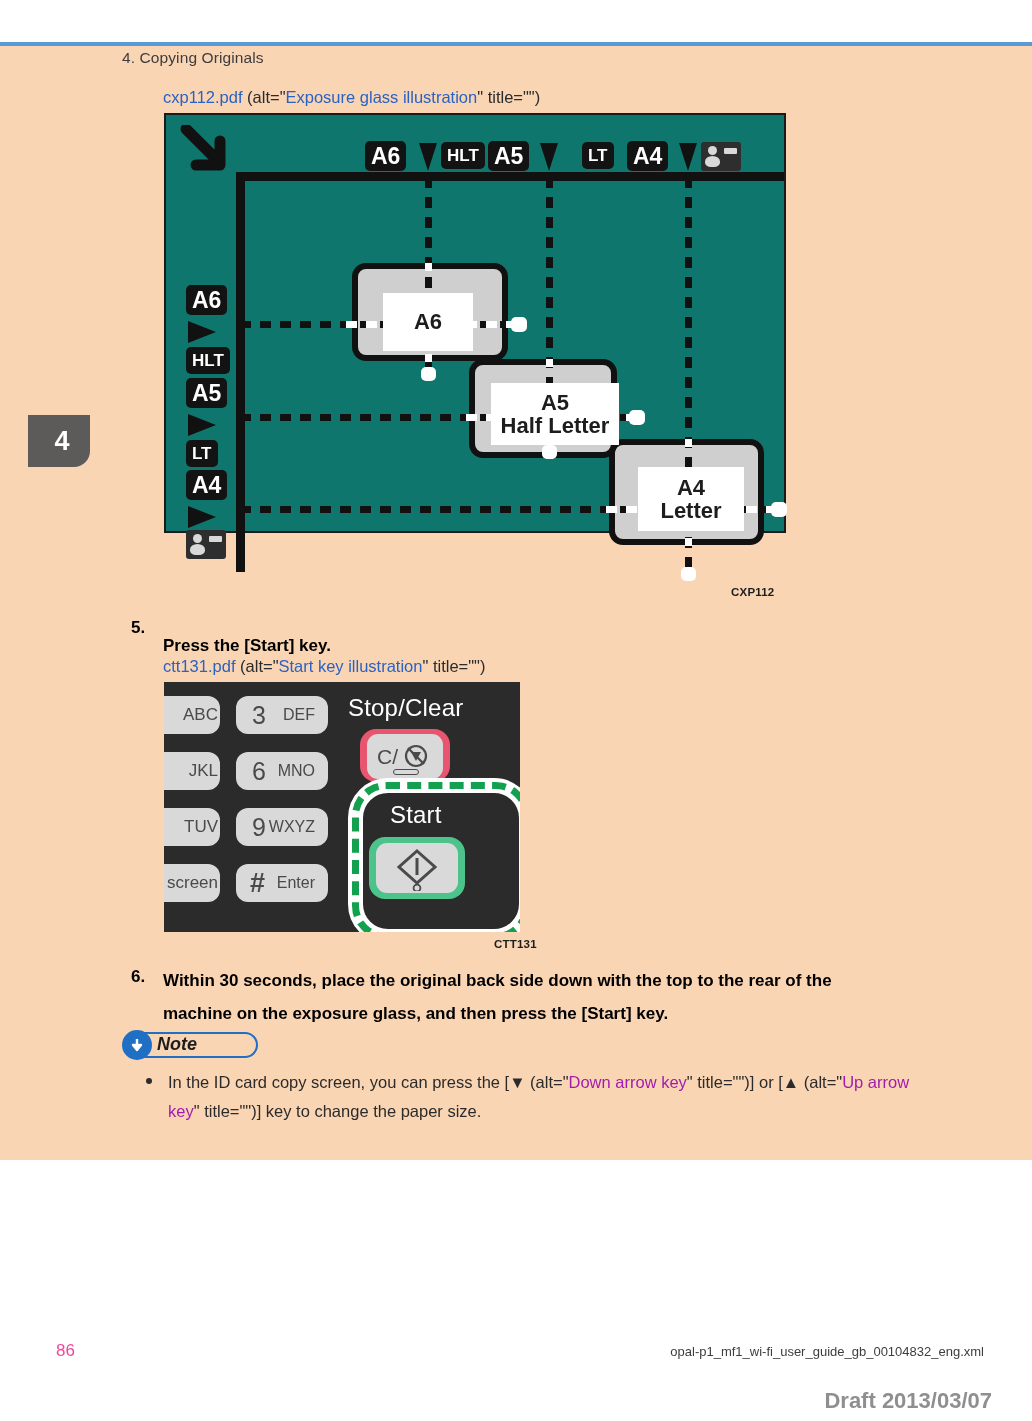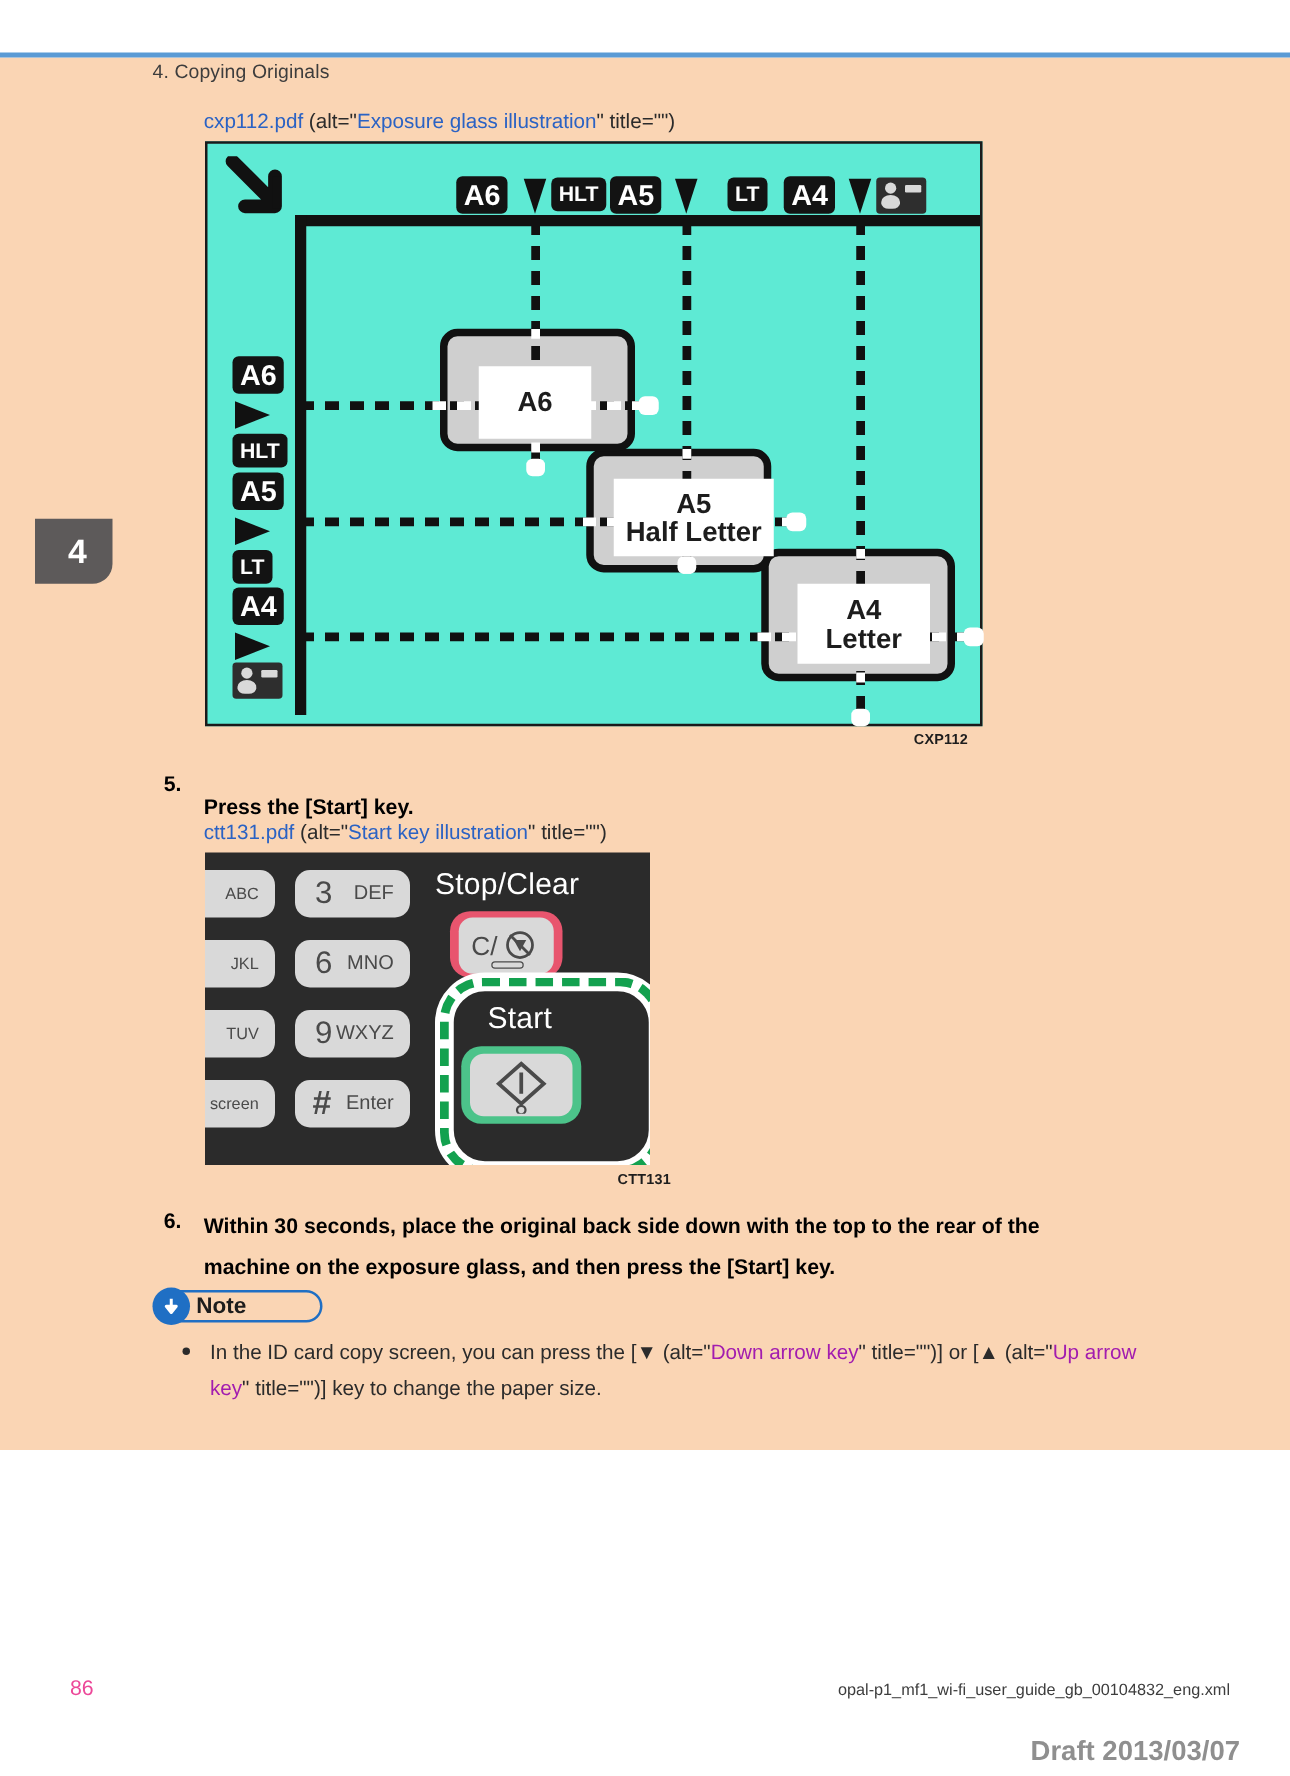--- a/index.html
+++ b/index.html
@@ -76,22 +76,22 @@
     font-size: 16.5px;
     color: #2b2b2b;
     white-space: nowrap;
   }
   .caption .blue { color: #2a62c4; }
 
   
   .fig1 {
     position: absolute;
     left: 164px; top: 113px;
-    width: 622px; height: 468px;
-    background: #5eead4;
+    width: 622px; height: 420px;
+    background: #0f766e;
     border: 2px solid #1a1a1a;
     box-sizing: border-box;
   }
   .fig1-inner { position: absolute; inset: 0; }
 
   
   .corner-arrow {
     position: absolute;
     left: 14px; top: 10px;
     width: 56px; height: 58px;
@@ -266,23 +266,23 @@
     font-size: 25px;
   }
   .key .k-alpha {
     position: absolute;
     right: 13px; top: 50%;
     transform: translateY(-50%);
     font-size: 16px;
   }
   .key .k-alpha-only {
     position: absolute;
-    right: 13px; top: 50%;
+    right: 2px; top: 50%;
     transform: translateY(-50%);
-    font-size: 13px;
+    font-size: 17px;
   }
   .key .k-hash {
     position: absolute;
     left: 14px; top: 50%;
     transform: translateY(-50%);
     font-size: 27px;
     font-weight: bold;
   }
   .panel-label {
     position: absolute;
@@ -343,20 +343,21 @@
     display: flex;
     align-items: center;
     justify-content: center;
   }
   .note-label {
     position: absolute;
     left: 157px; top: 1034px;
     font-size: 18px;
     font-weight: bold;
     color: #1d1d1d;
+    font-style: italic;
   }
   .note-bullet {
     position: absolute;
     left: 146px; top: 1078px;
     width: 6px; height: 6px;
     background: #2b2b2b;
     border-radius: 50%;
   }
   .note-text {
     position: absolute;

